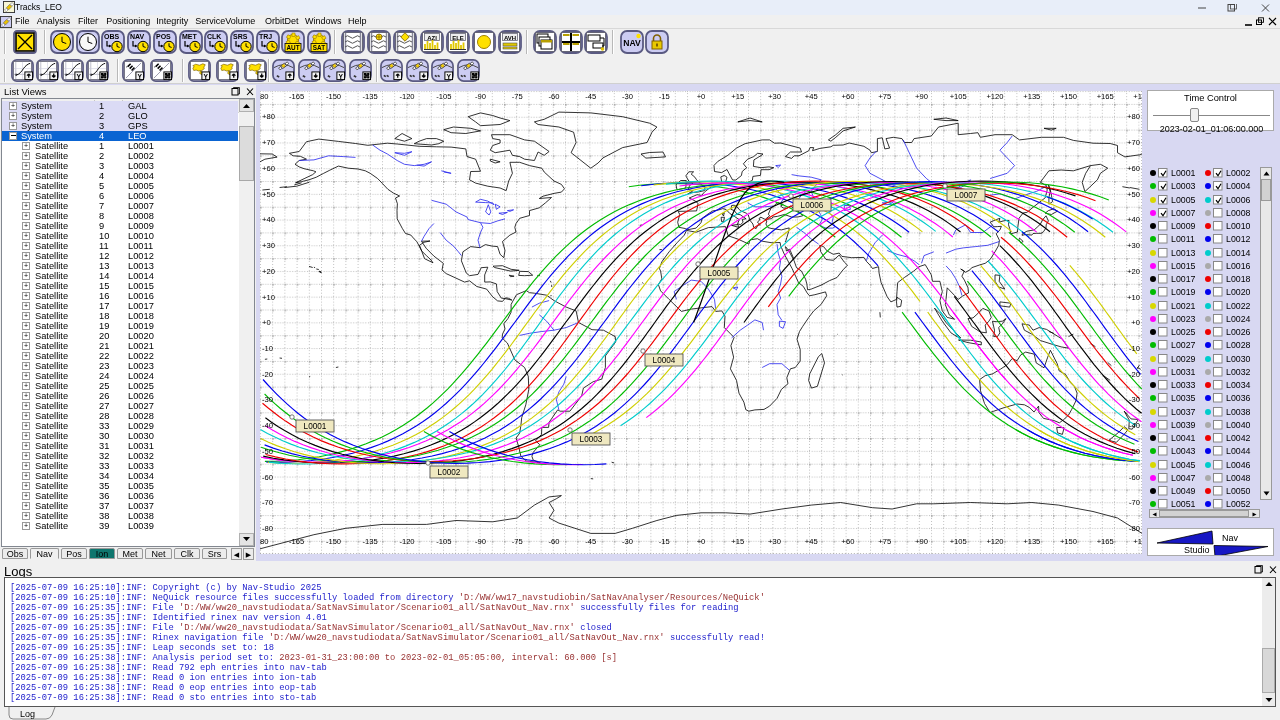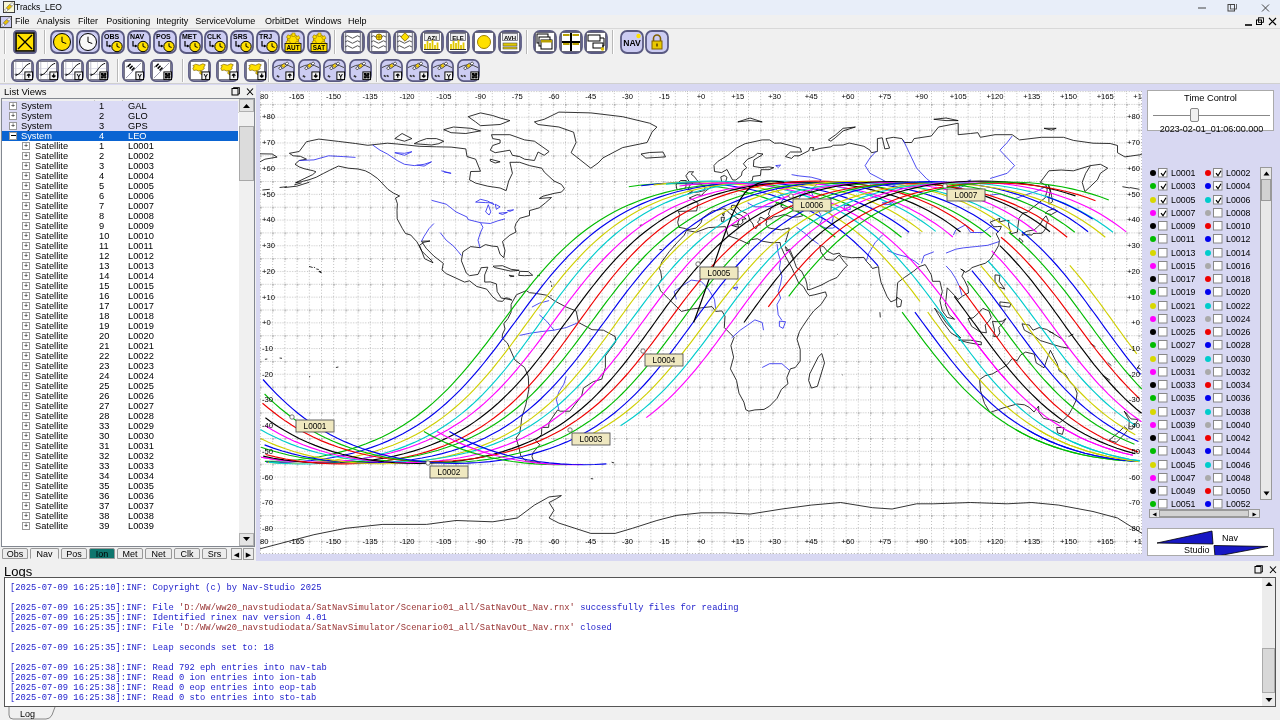--- a/index.html
+++ b/index.html
@@ -1305,21 +1305,24 @@
   <div style="position:absolute;left:0;top:70px;width:13px;height:45px;background:#d8d8d8;border:1px solid #aaa"></div>
  </div>
  <svg style="position:absolute;left:8px;top:146px" width="52" height="13" viewBox="0 0 52 13">
       <path d="M1,0 L1,8 Q1,12 5,12 L38,12 Q42,12 44,8 L47,0" fill="#f0f0f0" stroke="#888" stroke-width="1"></path>
     </svg>
  <span style="position:absolute;left:20px;top:148px;font-size:9px">Log</span>
 </div>
 <div style="position:absolute;left:0;top:577px;width:1280px;height:129px;overflow:hidden">
 <div style="position:absolute;left:0;top:-577px;width:1280px;height:720px;font-family:'Liberation Mono',monospace;font-size:8.8px">
       <div style="position:absolute;left:10px;top:582.5px;white-space:pre"><span class="lb">[2025-07-09 16:25:10]:INF: </span><span class="lb">Copyright (c) by Nav-Studio 2025</span></div>
+      <div style="position:absolute;left:10px;top:592.5px;white-space:pre"><span class="lb">[2025-07-09 16:25:10]:INF: </span><span class="lb">NeQuick resource files successfully loaded from directory </span><span class="lm">'D:/WW/ww17_navstudiobin/SatNavAnalyser/Resources/NeQuick'</span><span class="lb"></span></div>
       <div style="position:absolute;left:10px;top:602.5px;white-space:pre"><span class="lb">[2025-07-09 16:25:35]:INF: </span><span class="lb">File </span><span class="lm">'D:/WW/ww20_navstudiodata/SatNavSimulator/Scenario01_all/SatNavOut_Nav.rnx'</span><span class="lb"> successfully files for reading</span></div>
       <div style="position:absolute;left:10px;top:612.5px;white-space:pre"><span class="lb">[2025-07-09 16:25:35]:INF: </span><span class="lb">Identified rinex nav version 4.01</span></div>
       <div style="position:absolute;left:10px;top:622.5px;white-space:pre"><span class="lb">[2025-07-09 16:25:35]:INF: </span><span class="lb">File </span><span class="lm">'D:/WW/ww20_navstudiodata/SatNavSimulator/Scenario01_all/SatNavOut_Nav.rnx'</span><span class="lb"> closed</span></div>
+      <div style="position:absolute;left:10px;top:632.5px;white-space:pre"><span class="lb">[2025-07-09 16:25:35]:INF: </span><span class="lb">Rinex navigation file </span><span class="lm">'D:/WW/ww20_navstudiodata/SatNavSimulator/Scenario01_all/SatNavOut_Nav.rnx'</span><span class="lb"> successfully read!</span></div>
       <div style="position:absolute;left:10px;top:642.5px;white-space:pre"><span class="lb">[2025-07-09 16:25:35]:INF: </span><span class="lb">Leap seconds set to: 18</span></div>
+      <div style="position:absolute;left:10px;top:652.5px;white-space:pre"><span class="lb">[2025-07-09 16:25:38]:INF: </span><span class="lb">Analysis period set to: </span><span class="lm">2023-01-31_23:00:00 to 2023-02-01_05:05:00, interval: 60.000 [s]</span></div>
       <div style="position:absolute;left:10px;top:662.5px;white-space:pre"><span class="lb">[2025-07-09 16:25:38]:INF: </span><span class="lb">Read 792 eph entries into nav-tab</span></div>
       <div style="position:absolute;left:10px;top:672.5px;white-space:pre"><span class="lb">[2025-07-09 16:25:38]:INF: </span><span class="lb">Read 0 ion entries into ion-tab</span></div>
       <div style="position:absolute;left:10px;top:682.5px;white-space:pre"><span class="lb">[2025-07-09 16:25:38]:INF: </span><span class="lb">Read 0 eop entries into eop-tab</span></div>
       <div style="position:absolute;left:10px;top:692.5px;white-space:pre"><span class="lb">[2025-07-09 16:25:38]:INF: </span><span class="lb">Read 0 sto entries into sto-tab</span></div>
 </div>
   </div>
 </body></html>

